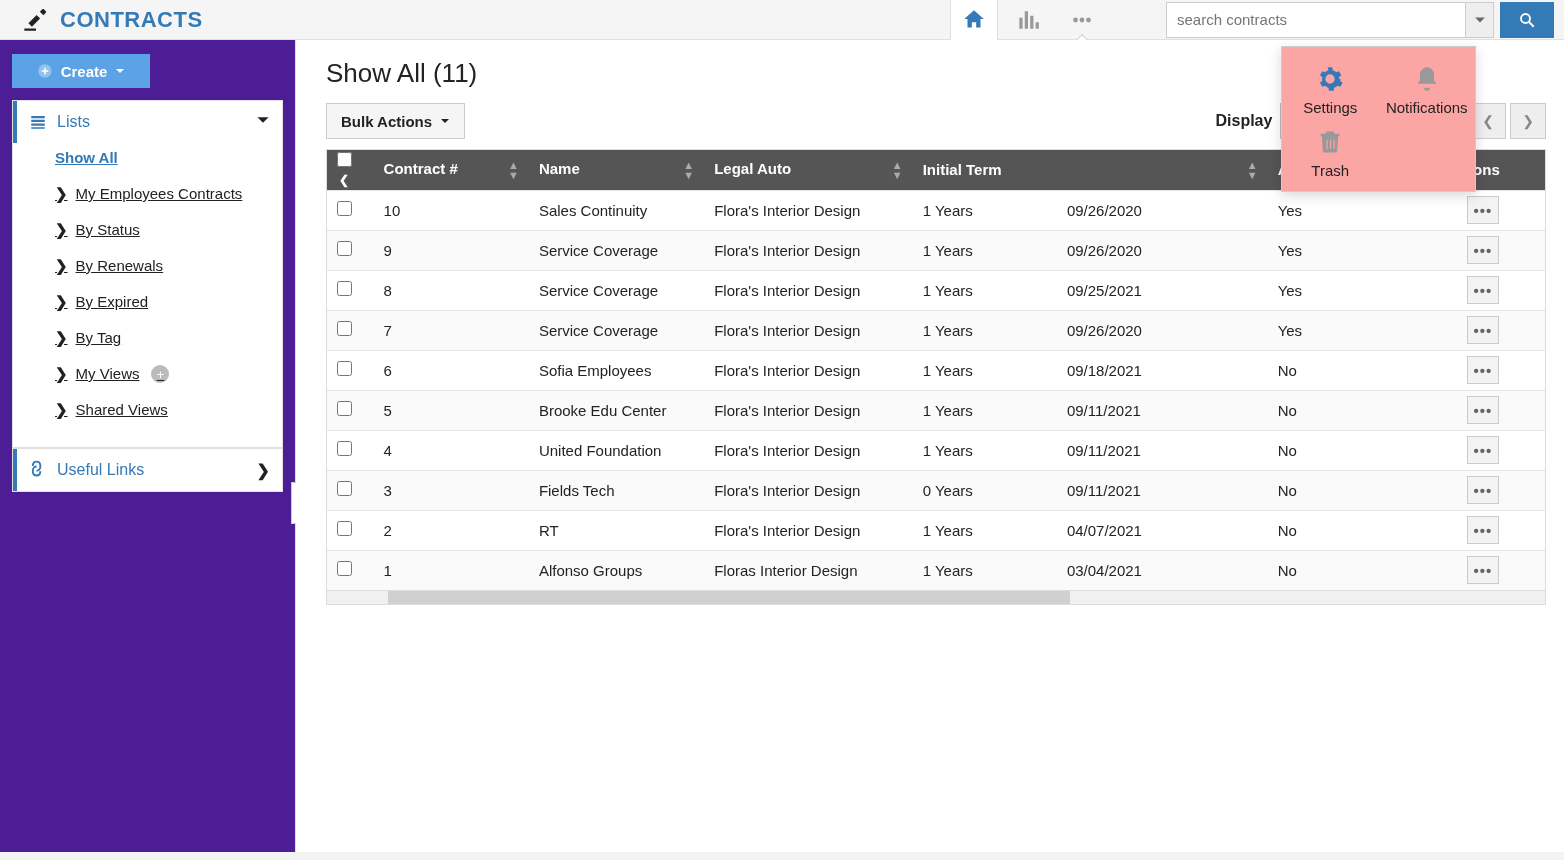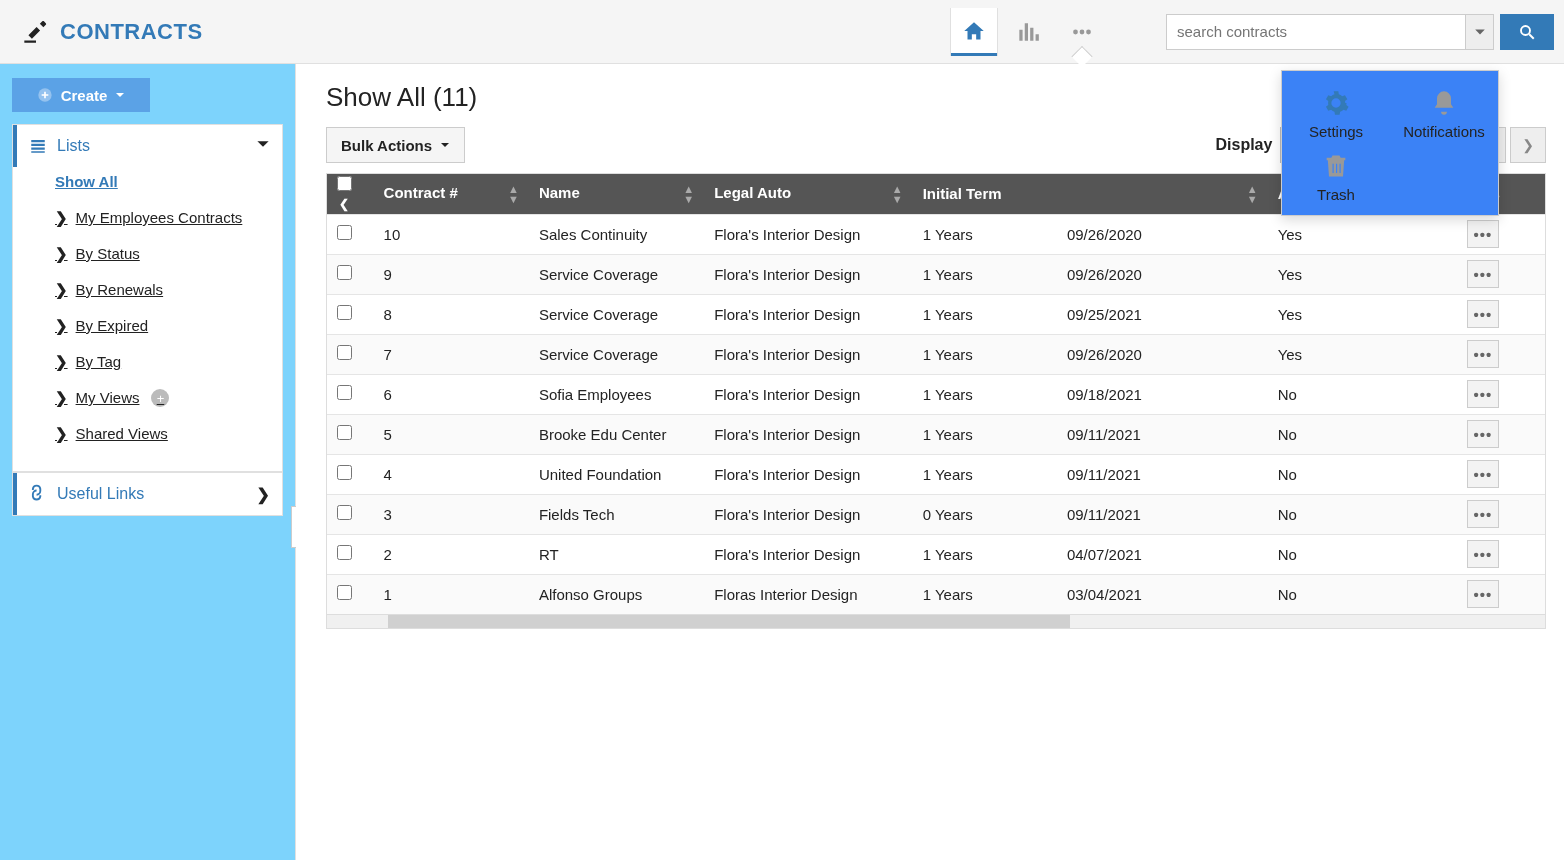--- a/index.html
+++ b/index.html
@@ -1,33 +1,33 @@
 <!DOCTYPE html>
 <html><head>
 <meta charset="utf-8">
 <style>
 * { box-sizing: border-box; margin: 0; padding: 0; }
 body { font-family: Arial, Helvetica, sans-serif; font-size: 14px; color: #232323; background: #f3f3f3; width: 1564px; height: 860px; overflow: hidden; }
 
-.header { height: 64px; background: #f5f5f5; border-bottom: 1px solid #e0e0e0; display: flex; align-items: center; padding: 0 10px 0 22px; }
+.header { height: 40px; background: #f5f5f5; border-bottom: 1px solid #e0e0e0; display: flex; align-items: center; padding: 0 10px 0 22px; }
 .brand { display: flex; align-items: center; gap: 10px; }
 .brand-title { color: #337ab7; font-size: 22px; font-weight: bold; letter-spacing: 0.5px; }
 .header-right { margin-left: auto; display: flex; align-items: center; gap: 6px; }
 .iconbtn { width: 48px; height: 48px; display: flex; align-items: center; justify-content: center; cursor: pointer; position: relative; }
 .iconbtn.active { border-left: 1px solid #e0e0e0; border-right: 1px solid #e0e0e0; background: #fff; box-shadow: inset 0 -3px 0 #337ab7; }
 .iconbtn svg { width: 26px; height: 26px; }
 .more-active::after { content: ""; position: absolute; bottom: -8px; left: 50%; transform: translateX(-50%) rotate(45deg); width: 14px; height: 14px; background: #fff; border-left: 1px solid #ccc; border-top: 1px solid #ccc; }
 
 .search-wrap { display: flex; align-items: center; margin-left: 6px; }
 .search-input { width: 300px; height: 36px; border: 1px solid #ccc; padding: 0 10px; font-size: 15px; margin-left: 48px; }
 .search-dd { width: 28px; height: 36px; border: 1px solid #ccc; border-left: none; background: #eee; display: flex; align-items: center; justify-content: center; }
 .search-btn { width: 54px; height: 36px; background: #337ab7; display: flex; align-items: center; justify-content: center; margin-left: 6px; cursor: pointer; }
 
 .layout { display: flex; height: 812px; }
-.sidebar { width: 296px; background: #7dd3fc; border-right: 1px solid #e0e0e0; padding: 14px 12px 0 12px; position: relative; }
+.sidebar { width: 296px; background: #4c1d95; border-right: 1px solid #e0e0e0; padding: 14px 12px 0 12px; position: relative; }
 .create-btn { width: 138px; height: 34px; background: #5ba2e6; color: #fff; display: flex; align-items: center; justify-content: center; gap: 8px; font-size: 15px; font-weight: bold; cursor: pointer; margin-bottom: 12px; }
 .navbox { background: #fff; border: 1px solid #e0e0e0; }
 .navhead { display: flex; align-items: center; height: 42px; padding: 0 12px; color: #337ab7; font-size: 16px; cursor: pointer; }
 .navhead.first { border-left: 4px solid #337ab7; }
 .navhead .exp { margin-left: auto; }
 .navlist { padding: 6px 0 10px 42px; }
 .navitem { display: flex; align-items: flex-start; height: 36px; font-size: 15px; color: #222; cursor: pointer; gap: 8px; text-decoration: underline; }
 .navitem.active { color: #337ab7; font-weight: bold; }
 .chev { font-weight: bold; color: #222; }
 .plus-circle { width: 18px; height: 18px; border-radius: 50%; background: #bbb; color: #fff; display: flex; align-items: center; justify-content: center; font-size: 13px; margin-left: 4px; }
@@ -49,21 +49,21 @@
 table { width: 100%; border-collapse: collapse; }
 thead th { background: #555; color: #fff; text-align: left; font-size: 15px; font-weight: bold; height: 40px; padding: 0 10px; position: relative; }
 .sortic { float: right; font-size: 11px; line-height: 10px; color: #aaa; }
 tbody td { height: 40px; padding: 0 10px; border-top: 1px solid #e5e5e5; font-size: 15px; }
 tbody tr:nth-child(even) { background: #fafafa; }
 .chk { width: 15px; height: 15px; }
 .rowact { width: 32px; height: 28px; border: 1px solid #ccc; background: #f3f3f3; display: flex; align-items: center; justify-content: center; font-weight: bold; cursor: pointer; letter-spacing: 1px; color: #666; margin: 0 auto; }
 .scrollfake { height: 14px; background: #f0f0f0; border-top: 1px solid #ddd; }
 .scrollfake-inner { height: 100%; width: 56%; background: #d0d0d0; margin-left: 5%; }
 
-.popover { position: absolute; top: 6px; left: 985px; width: 218px; background: #3b82f6; border: 1px solid #ccc; box-shadow: 0 4px 12px rgba(0,0,0,0.15); padding: 12px 0 6px 0; z-index: 100; }
+.popover { position: absolute; top: 6px; left: 985px; width: 195px; background: #fca5a5; border: 1px solid #ccc; box-shadow: 0 4px 12px rgba(0,0,0,0.15); padding: 12px 0 6px 0; z-index: 100; }
 .pop-row { display: flex; justify-content: space-around; padding: 6px 0; }
 .pop-item { display: flex; flex-direction: column; align-items: center; width: 90px; cursor: pointer; gap: 6px; font-size: 15px; }
 .pop-item svg { width: 28px; height: 28px; }
 .link-icon { display:inline-block; transform: rotate(-45deg); }
 </style>
 </head>
 <body>
 
 <div class="header">
   <div class="brand">

